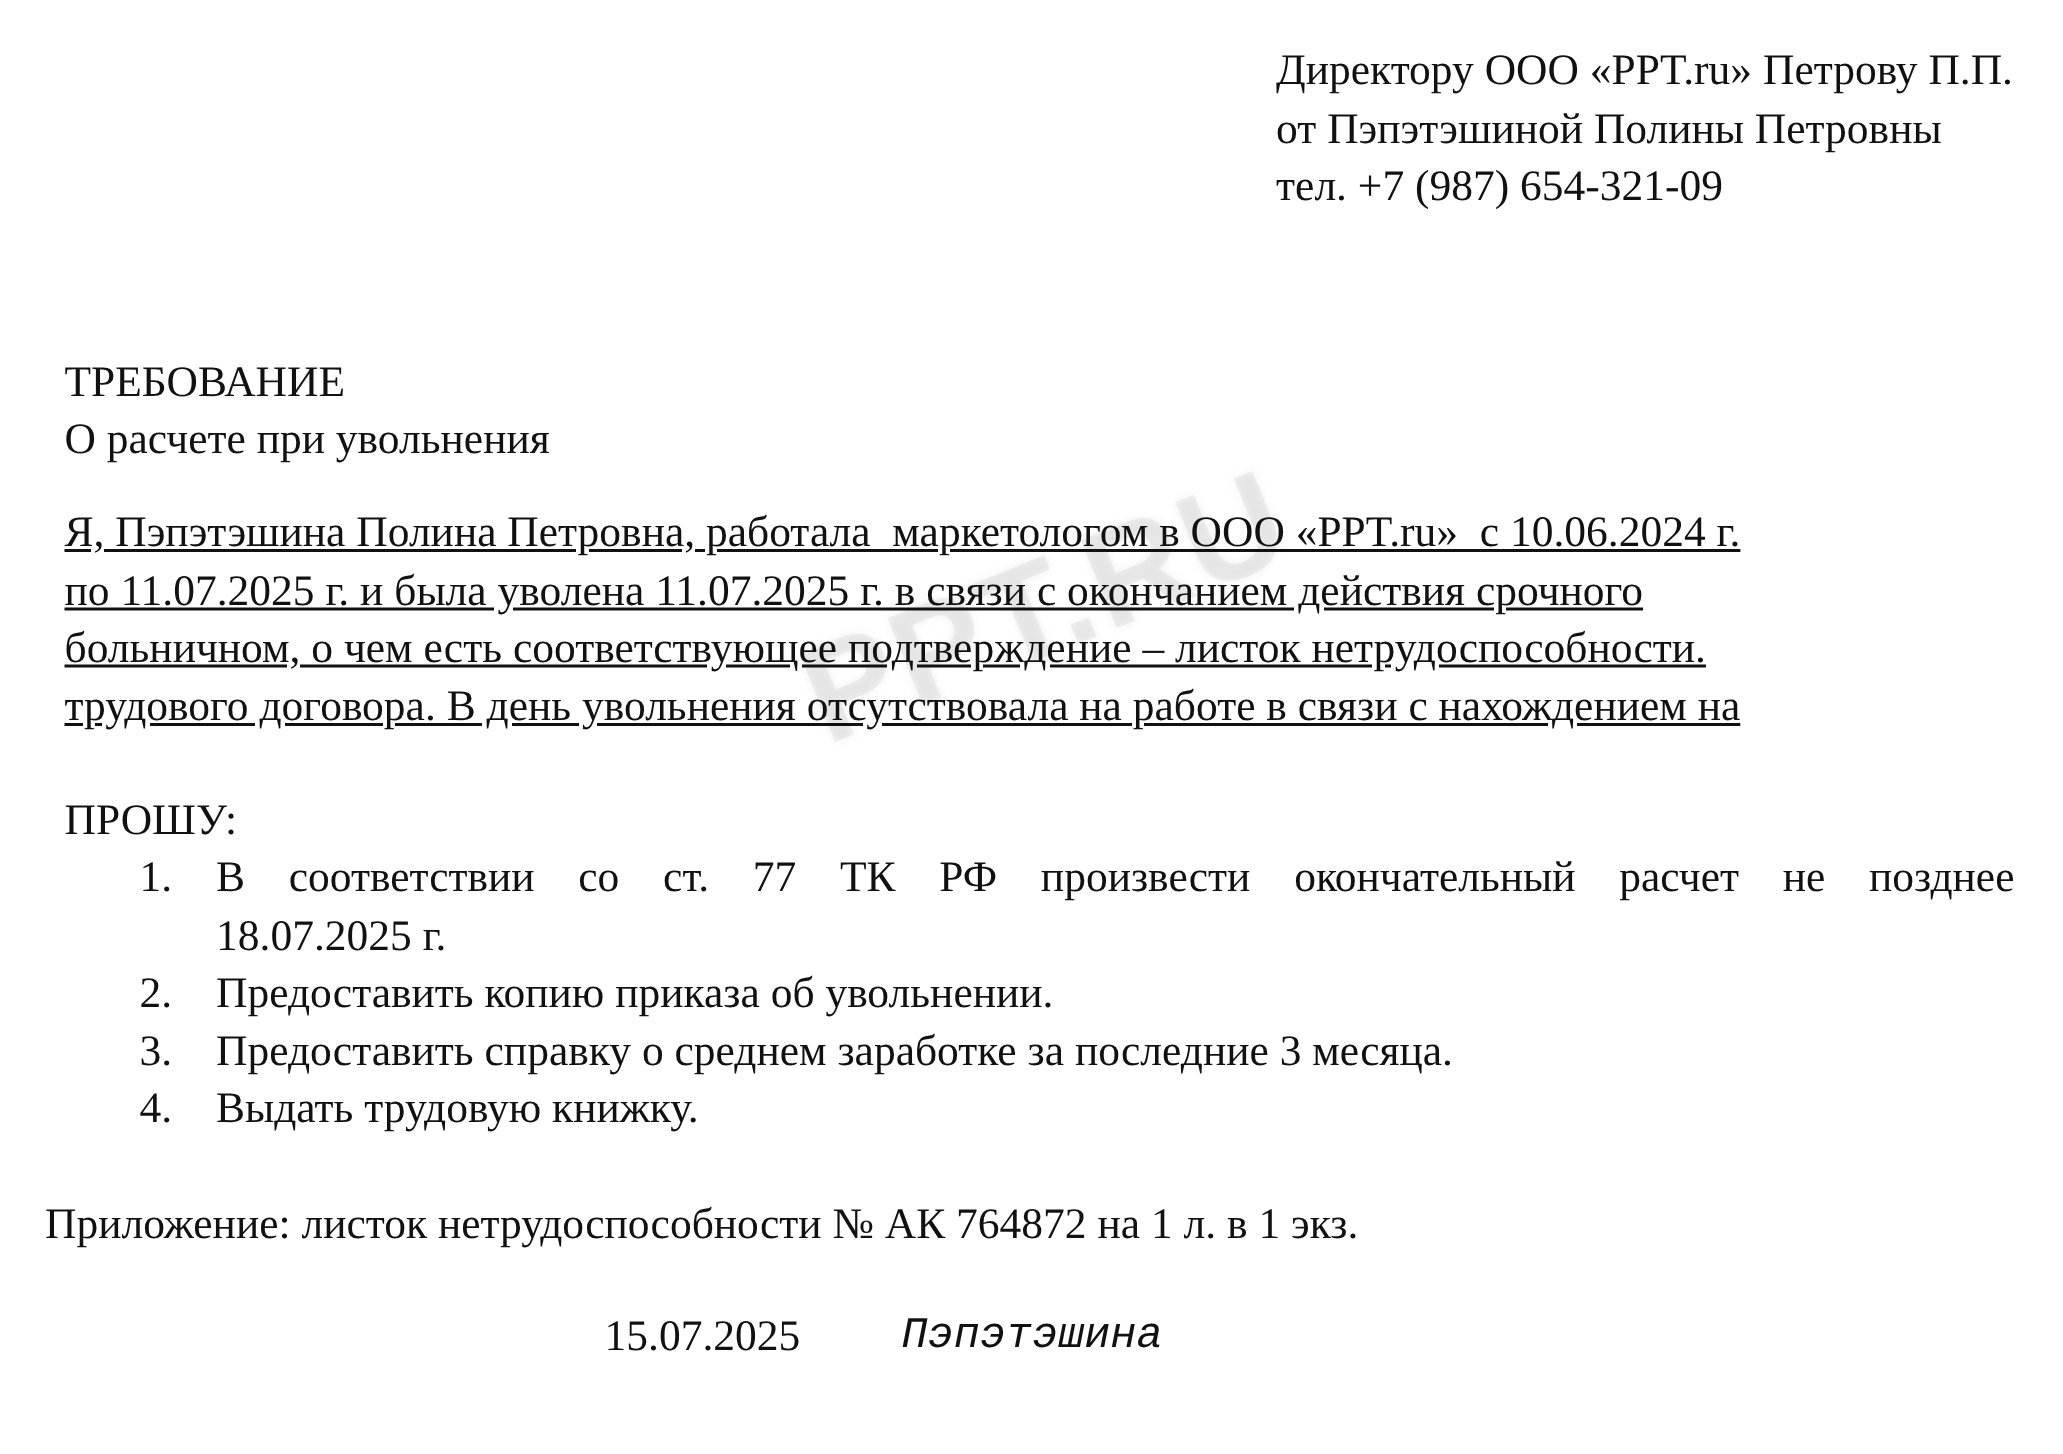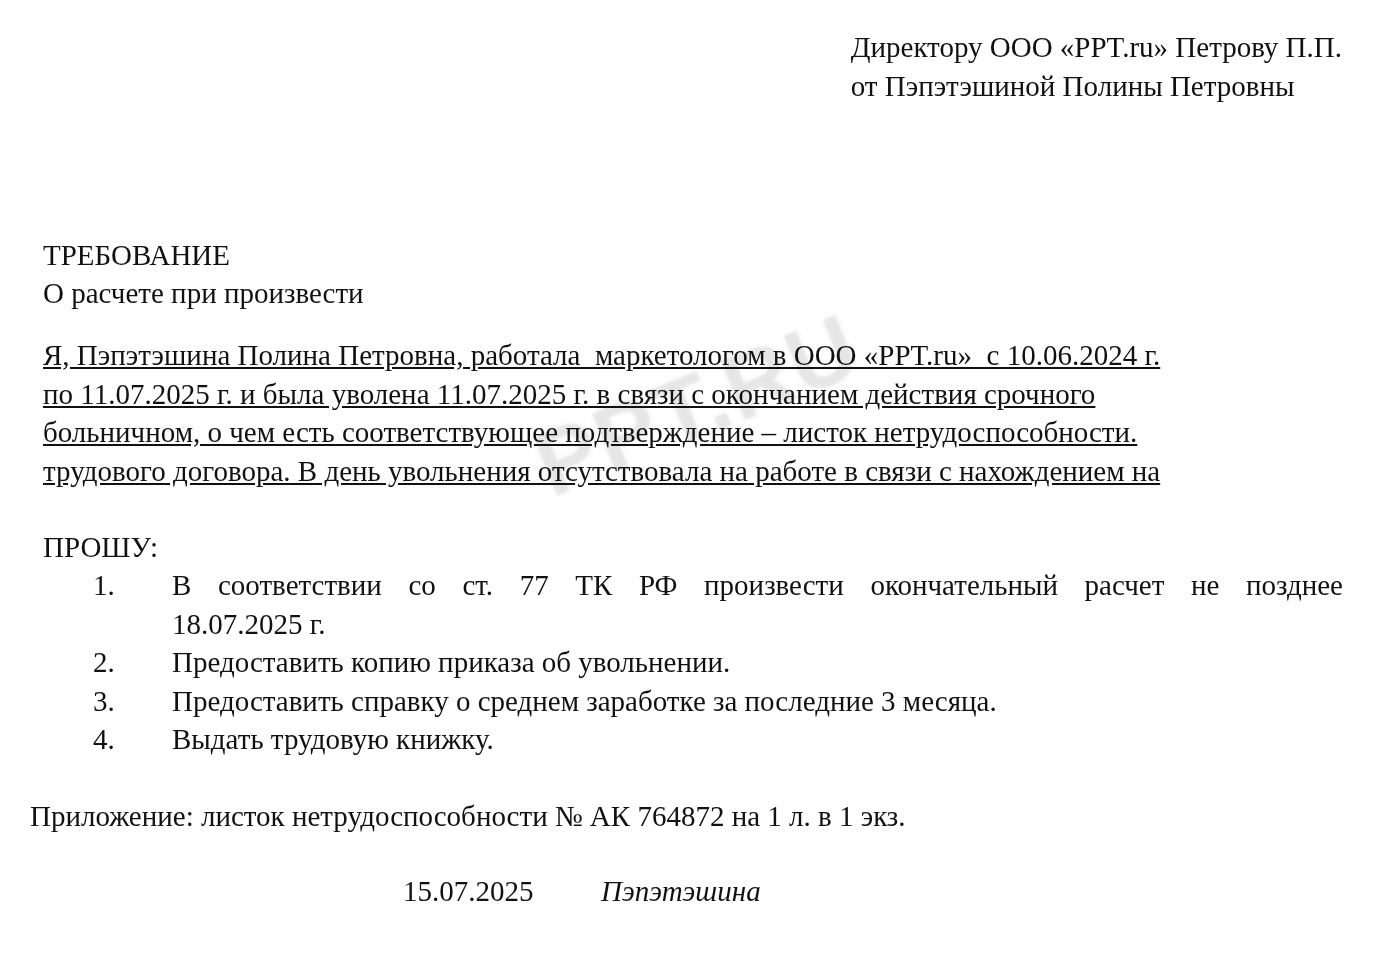--- a/index.html
+++ b/index.html
@@ -61,21 +61,21 @@
       line-height: 38.5px;
     }
     .list-item {
       display: flex;
       flex-direction: row;
     }
     .list-num {
       width: 51px;
       flex: 0 0 51px;
     }
-    .list-text { flex: 1 1 auto; margin-left: 28px; }
+    .list-text { flex: 1 1 auto; }
     .list-text .l1 {
       display: block;
       text-align: justify;
       text-align-last: justify;
       word-spacing: 6px;
     }
     .list-text .l2 { display: block; }
     .attachment {
       position: absolute;
       left: 30px;
@@ -85,21 +85,21 @@
     }
     .signature-row {
       position: absolute;
       top: 872px;
       left: 0;
       width: 1375px;
       height: 40px;
       line-height: 38px;
     }
     .sig-date { position: absolute; left: 403px; white-space: nowrap; }
-    .sig-handwritten { position: absolute; left: 601px; font-style: italic; white-space: nowrap; }
+    .sig-handwritten { position: absolute; left: 601px; font-style: italic; white-space: nowrap; font-family: Liberation Mono, monospace; }
     .sig-name { position: absolute; left: 928px; white-space: nowrap; }
     .watermark {
       position: absolute;
       left: 520px;
       top: 420px;
       font-family: "Liberation Sans", "DejaVu Sans", sans-serif;
       font-weight: bold;
       font-size: 92px;
       color: rgba(160,160,160,0.13);
       transform: rotate(-22deg);
@@ -113,25 +113,26 @@
 </head>
 <body>
 
 <div class="page">
 
   <div class="watermark">PPT.RU</div>
 
   <div class="header-block">
     <span class="header-line">Директору ООО «PPT.ru» Петрову П.П.</span>
     <span class="header-line">от Пэпэтэшиной Полины Петровны</span>
+    <span class="header-line">тел. +7 (987) 654-321-09</span>
   </div>
 
   <div class="title-block">
     <span class="title-line">ТРЕБОВАНИЕ</span>
-    <span class="title-line">О расчете при произвести</span>
+    <span class="title-line">О расчете при увольнения</span>
   </div>
 
   <div class="body-para">
     <span class="body-line" style="white-space:pre;">Я, Пэпэтэшина Полина Петровна, работала  маркетологом в ООО «PPT.ru»  с 10.06.2024 г.</span>
     <span class="body-line">по 11.07.2025 г. и была уволена 11.07.2025 г. в связи с окончанием действия срочного</span>
     <span class="body-line">больничном, о чем есть соответствующее подтверждение – листок нетрудоспособности.</span>
     <span class="body-line">трудового договора. В день увольнения отсутствовала на работе в связи с нахождением на</span>
   </div>
 
   <div class="request-label">ПРОШУ:</div>

